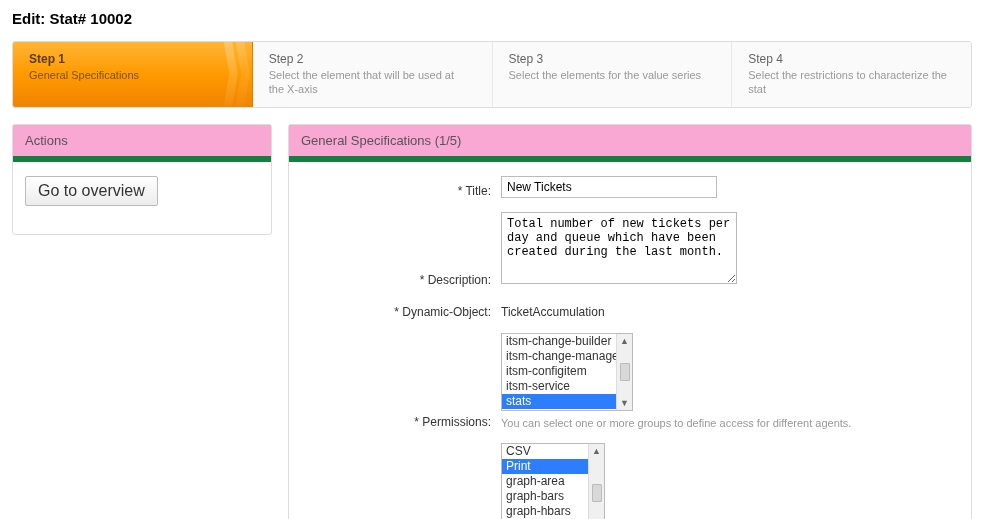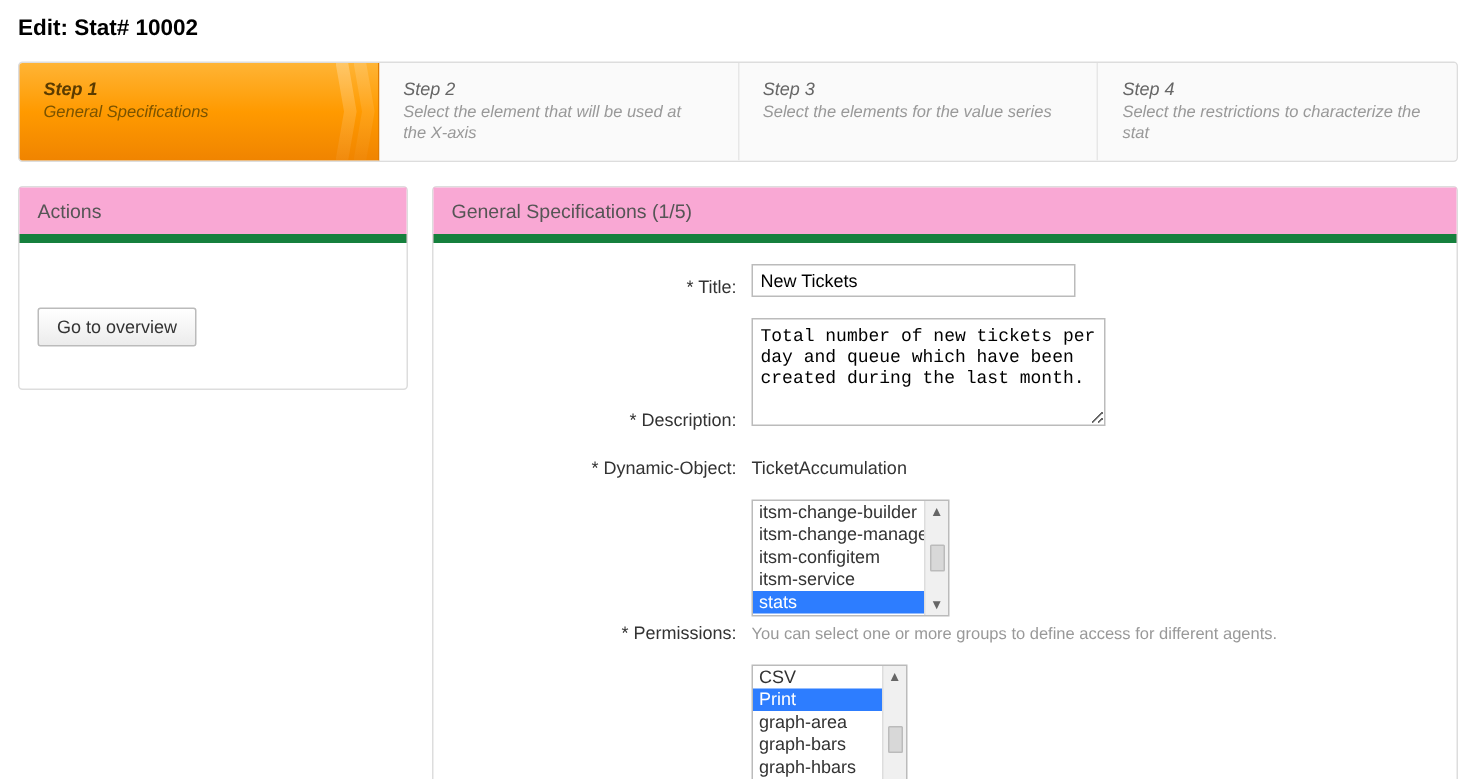--- a/index.html
+++ b/index.html
@@ -16,21 +16,20 @@
   font-weight: bold;
   color: #000;
   margin-bottom: 14px;
 }
 .wizard {
   display: flex;
   border: 1px solid #ddd;
   border-radius: 3px;
   overflow: hidden;
   margin-bottom: 16px;
-  font-style: italic;
 }
 .wizard-step {
   flex: 1;
   padding: 10px 20px 10px 16px;
   position: relative;
   background: #fafafa;
   min-height: 58px;
 }
 .wizard-step.active {
   background: linear-gradient(to bottom, #ffb435 0%, #ff9a00 50%, #f08400 100%);
@@ -94,27 +93,26 @@
   color: #555;
   border-bottom: 6px solid #15803d;
   background: #f9a8d4;
 }
 .panel-body {
   padding: 14px 12px 28px 12px;
 }
 .btn {
   display: inline-block;
   padding: 5px 12px;
-  font-size: 12px;
+  font-size: 16px;
   border: 1px solid #bbb;
   background: linear-gradient(to bottom, #ffffff, #ececec);
   border-radius: 2px;
   cursor: pointer;
   color: #333;
-  margin-top: 29px;
 }
 .form-row {
   display: flex;
   align-items: flex-end;
   margin-bottom: 14px;
 }
 .form-label {
   width: 200px;
   text-align: right;
   padding-right: 10px;

